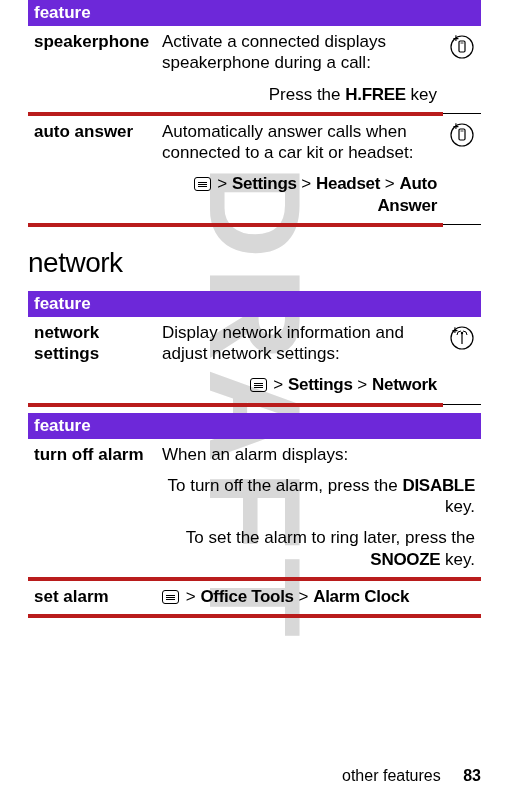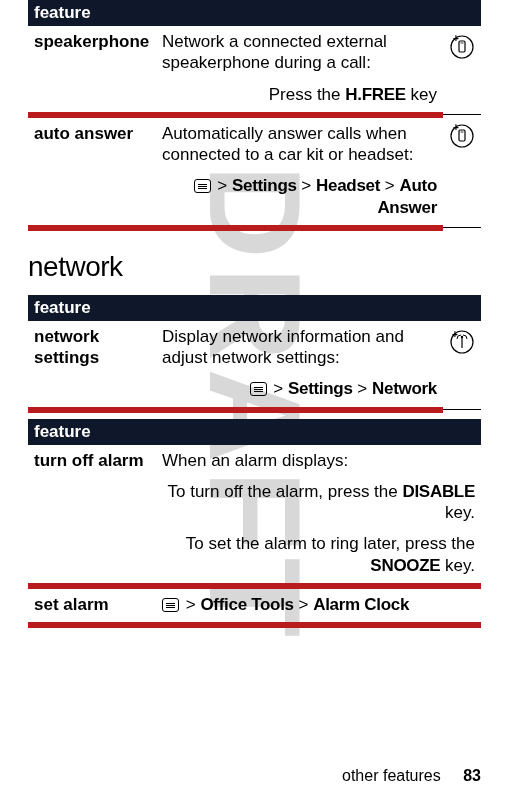--- a/index.html
+++ b/index.html
@@ -30,29 +30,29 @@
     z-index: 1;
     padding: 0 28px;
   }
   table {
     width: 100%;
     border-collapse: collapse;
     margin-bottom: 6px;
   }
   th {
     text-align: left;
-    background: #0f172a;
+    background: #6d28d9;
     color: #fff;
     font-size: 17px;
     font-weight: bold;
     padding: 3px 6px;
     font-family: Arial, sans-serif;
   }
   td {
-    border-bottom: 6px solid #b91c1c;
+    border-bottom: 4px solid #b91c1c;
     vertical-align: top;
     padding: 5px 6px 7px 6px;
     font-size: 17px;
     font-family: Arial, sans-serif;
     line-height: 1.25;
   }
   td.name {
     width: 128px;
     font-weight: bold;
     font-family: Arial, sans-serif;
@@ -102,21 +102,21 @@
 <div class="page">
 
   <table>
     <tbody>
         <tr>
           <th colspan="3">feature</th>
         </tr>
     <tr>
       <td class="name">speakerphone</td>
       <td class="desc">
-        <span>Network a connected external speakerphone during a call:</span>
+        <span>Activate a connected displays speakerphone during a call:</span>
         <div class="sub">
           <span>Press the </span><span class="cond">H.FREE</span><span> key</span>
         </div>
       </td>
       <td class="icon-cell">
         <svg class="badge" viewBox="0 0 26 26">
           <circle cx="13" cy="13" r="11" fill="none" stroke="#000" stroke-width="1.2"></circle>
           <rect x="10" y="7" width="6" height="11" rx="1.2" fill="none" stroke="#000" stroke-width="1.2"></rect>
           <line x1="11.5" y1="9" x2="14.5" y2="9" stroke="#000" stroke-width="0.8"></line>
           <text x="4" y="8" font-size="10" font-weight="bold">+</text>

